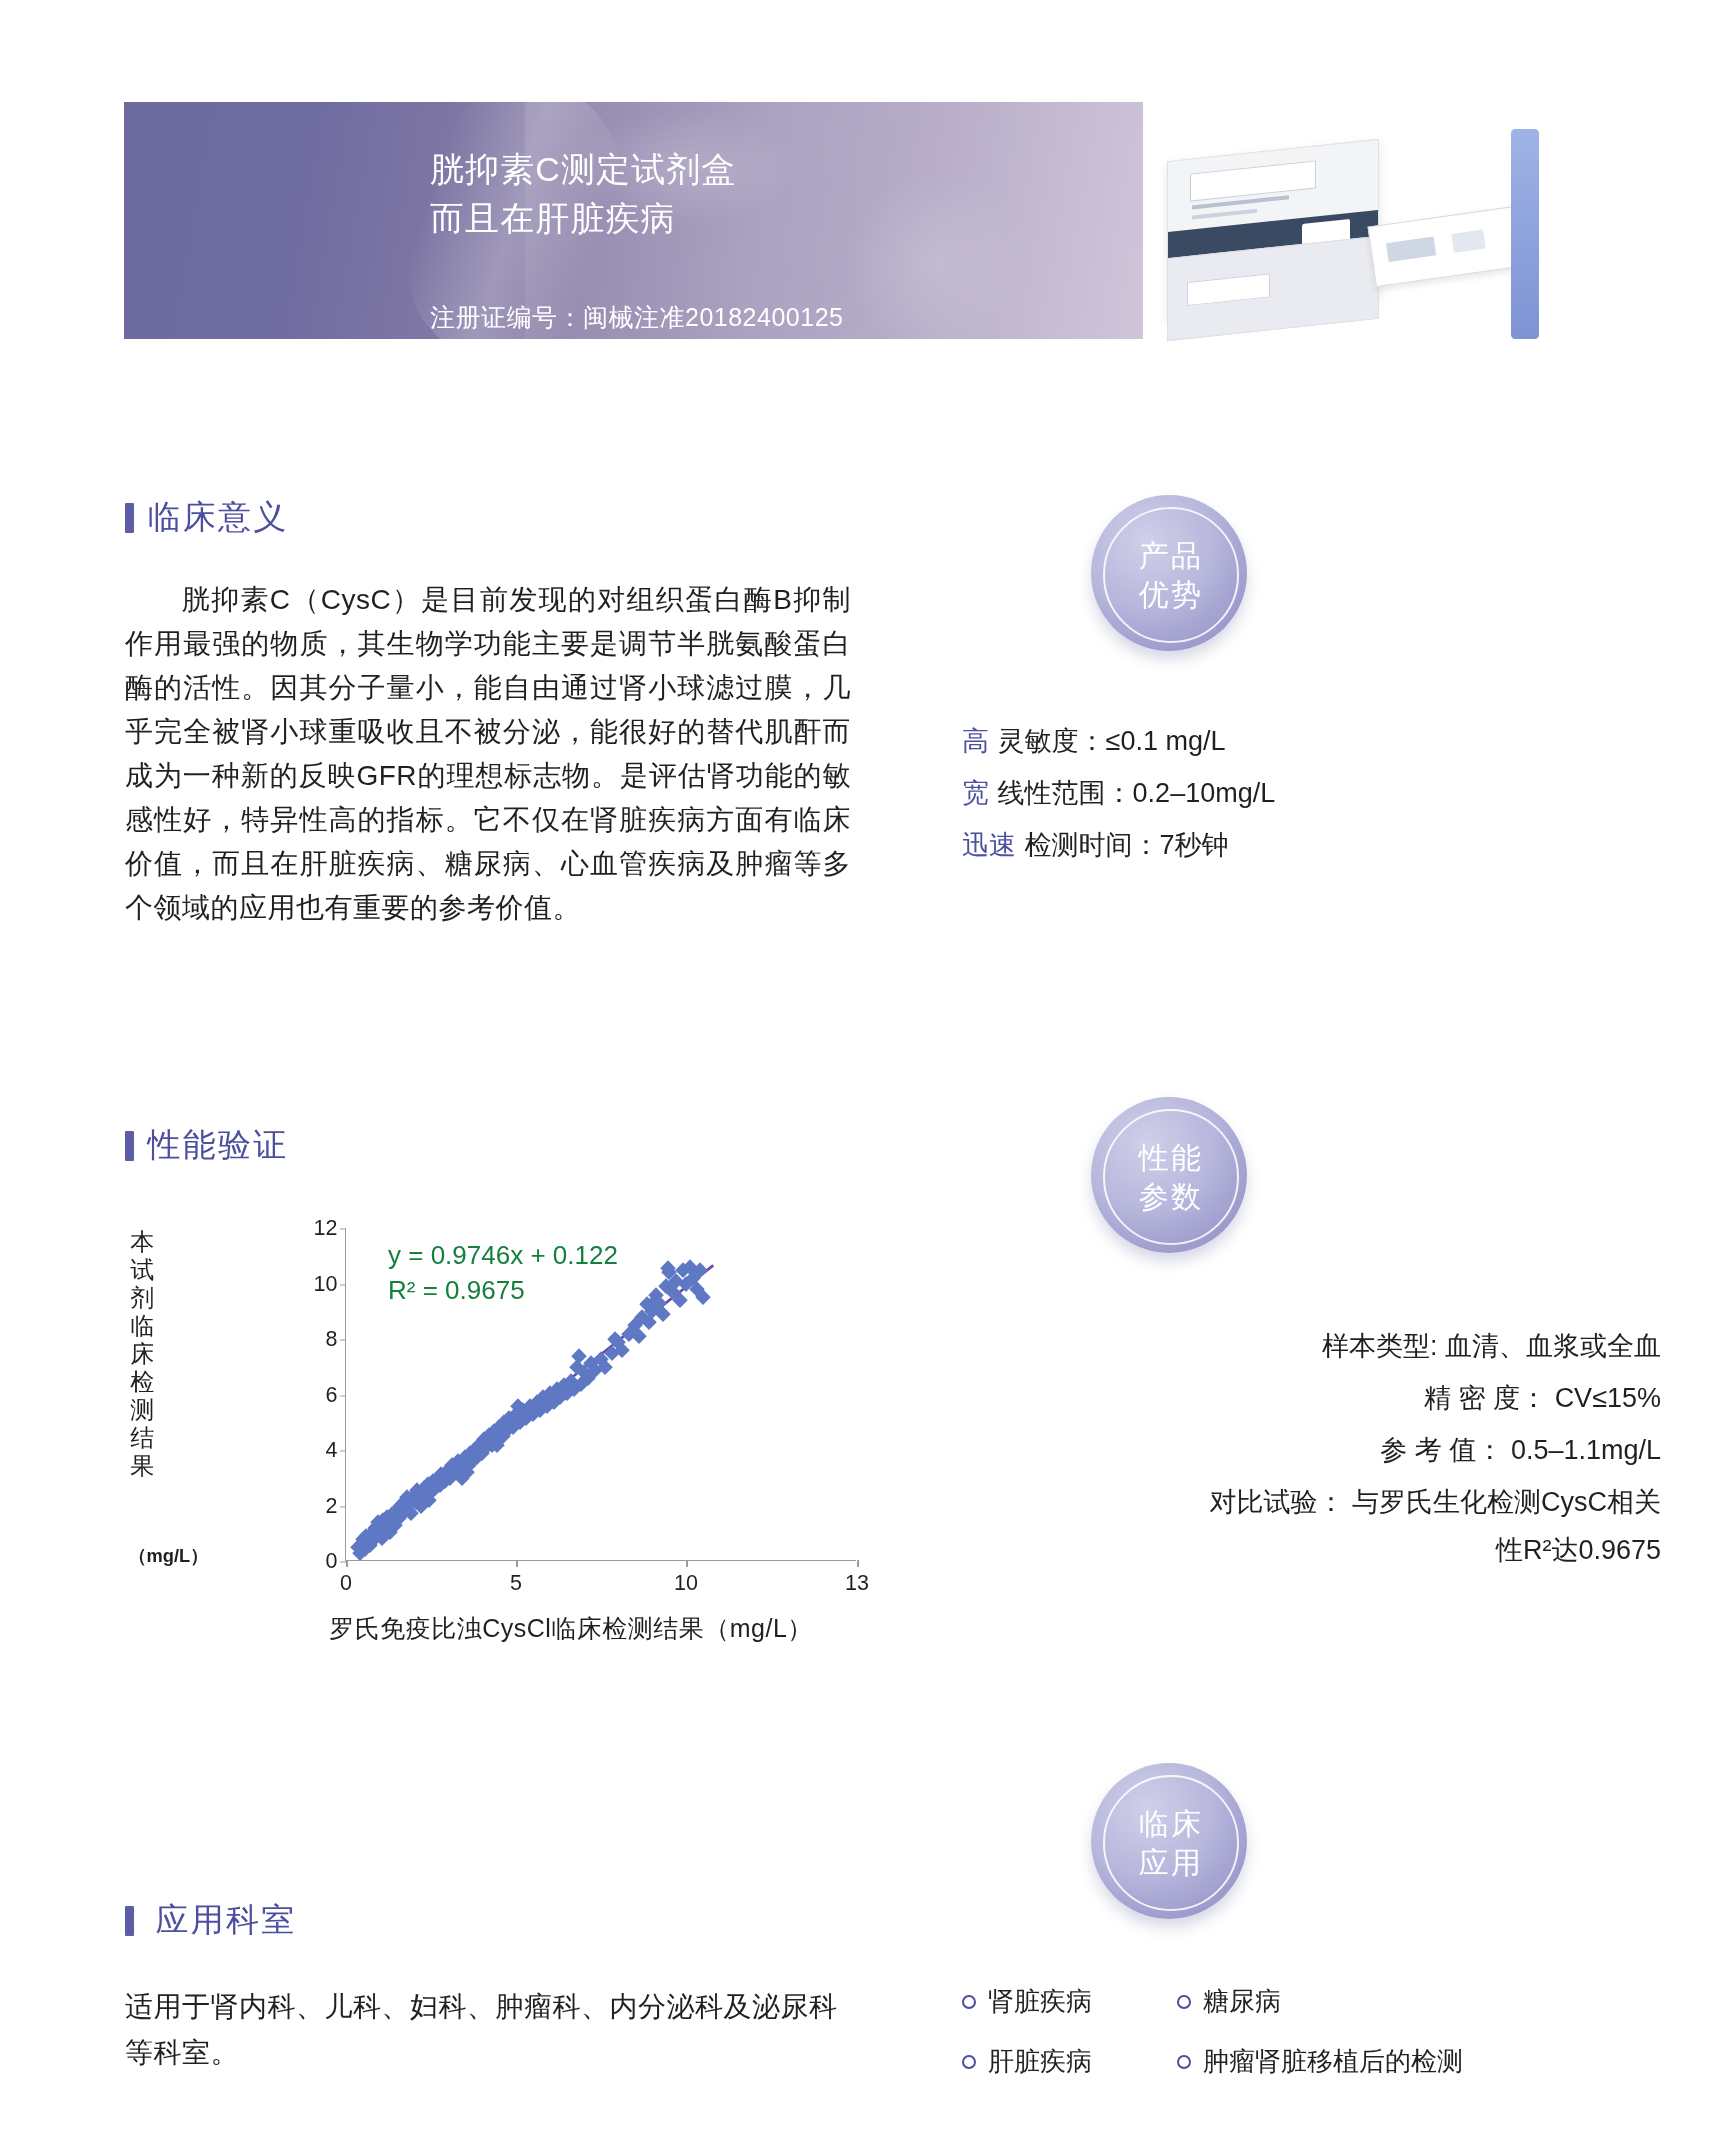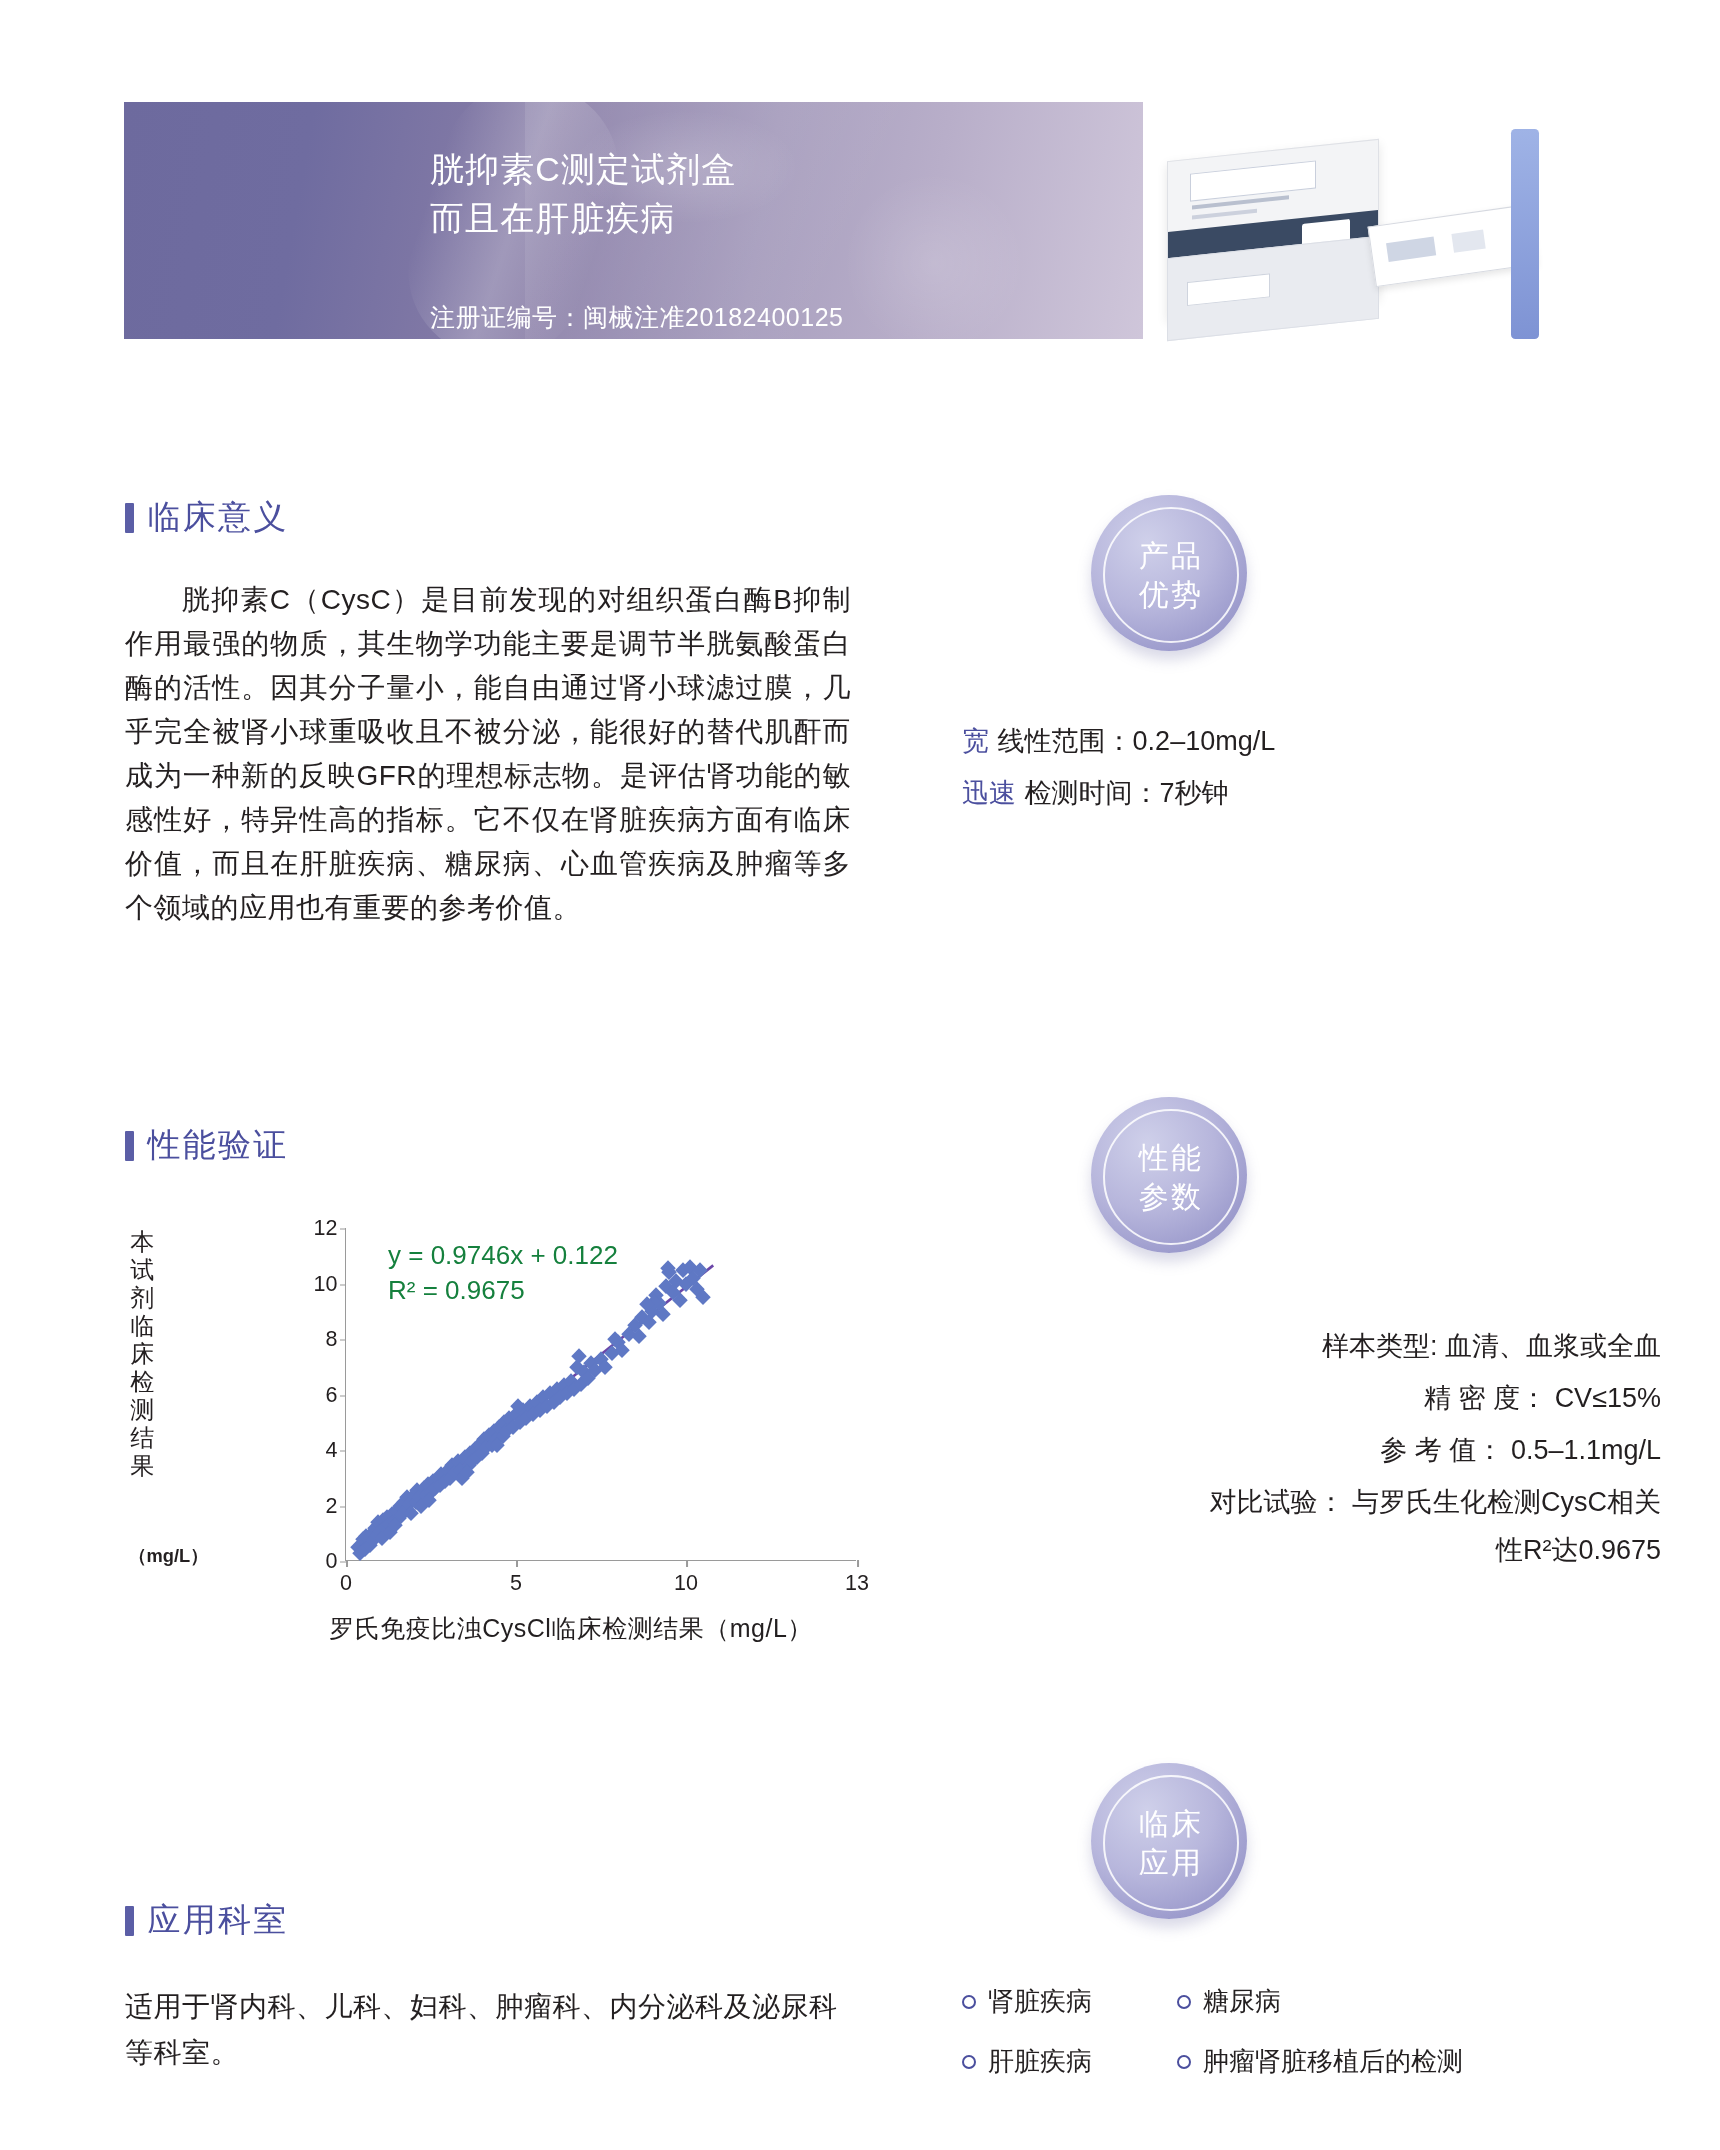--- a/index.html
+++ b/index.html
@@ -505,20 +505,23 @@
 <div class="badge" style="left:1091px; top:495px;">
   <div class="shadow"></div>
   <div class="ring"></div>
   <div class="inner">
     <span>产品</span>
     <span>优势</span>
   </div>
 </div>
 
 <div class="adv-list">
+  <div class="adv-row">
+    <span class="adv-key">高</span><span>灵敏度：≤0.1 mg/L</span>
+  </div>
   <div class="adv-row">
     <span class="adv-key">宽</span><span>线性范围：0.2–10mg/L</span>
   </div>
   <div class="adv-row">
     <span class="adv-key">迅速</span><span>检测时间：7秒钟</span>
   </div>
 </div>
 
 <div class="sec-head" style="left:125px; top:1123px;">
   <div class="sec-bar"></div>
@@ -710,21 +713,21 @@
 
 <div class="badge" style="left:1091px; top:1763px;">
   <div class="shadow"></div>
   <div class="ring"></div>
   <div class="inner">
     <span>临床</span>
     <span>应用</span>
   </div>
 </div>
 
-<div class="sec-head" style="left:125px; top:1898px;">
+<div class="sec-head" style="left:125px; top:1898px;gap:8px;">
   <div class="sec-bar"></div>
   <div class="sec-title">应用科室</div>
 </div>
 <div class="dept-body">适用于肾内科、儿科、妇科、肿瘤科、内分泌科及泌尿科等科室。</div>
 
 <div class="app-items">
   <div class="app-row">
     <div class="app-cell app-col-1">
       <span class="dot"></span>
       <span>肾脏疾病</span>

